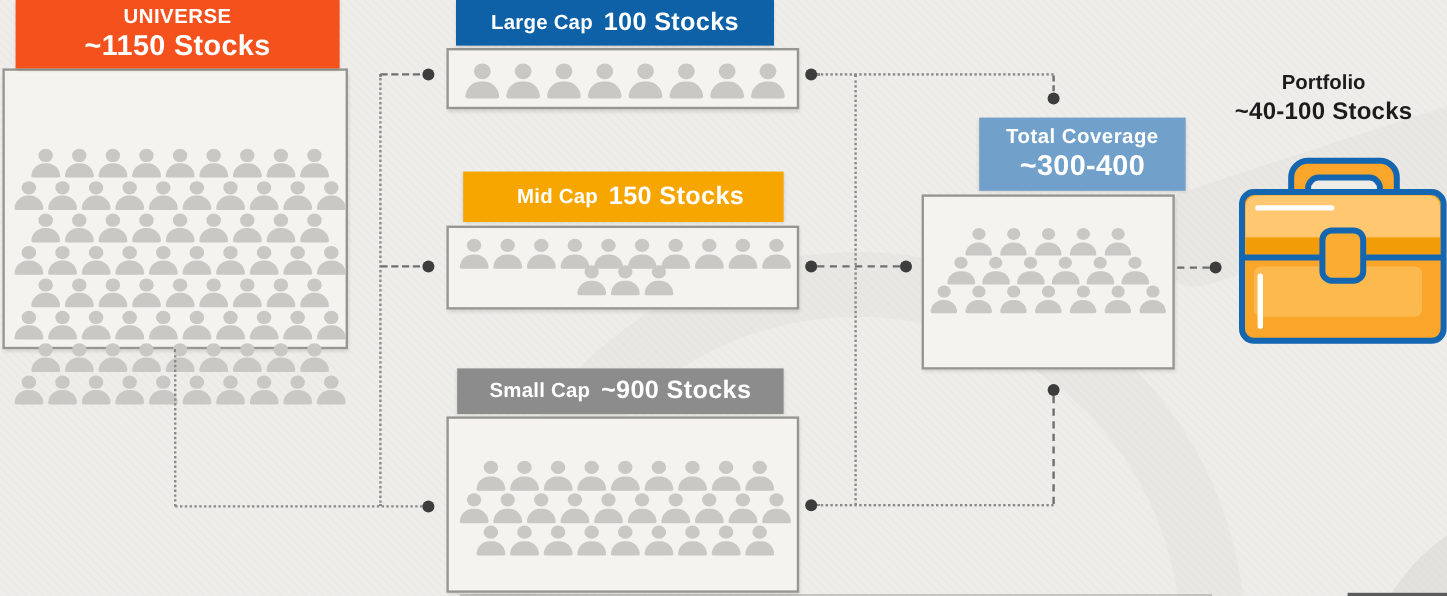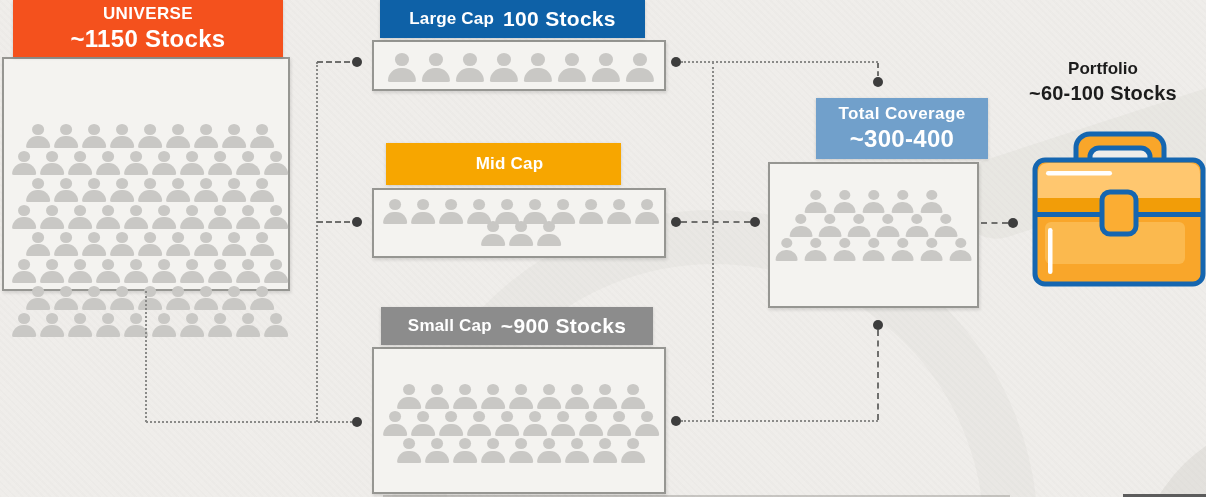--- a/index.html
+++ b/index.html
@@ -209,22 +209,23 @@
           <span class="person"></span>
           <span class="person"></span>
         </div>
         <div class="prow">
           <span class="person"></span>
           <span class="person"></span>
           <span class="person"></span>
         </div>
       </div>
   </div>
-  <div class="hdr" style="left: 386px; top: 143px; width: 235px; height: 42px; background-color: rgb(247, 166, 0); padding-left: 12px;">
+  <div class="hdr" style="left: 386px; top: 143px; width: 267px; height: 42px; background-color: rgb(247, 166, 0); padding-left: 12px;">
     <span class="lbl">Mid Cap</span>
+    <span class="val">150 Stocks</span>
   </div>
 
   <div class="box" style="left:372px;top:347px;width:294px;height:147px;">
     <div class="people sc-people" style="left: 4px; top: 35px; --pc: #C9C8C5;">
         <div class="prow">
           <span class="person"></span>
           <span class="person"></span>
           <span class="person"></span>
           <span class="person"></span>
           <span class="person"></span>
@@ -291,21 +292,21 @@
         </div>
       </div>
   </div>
   <div class="hdr hdr-col" style="left: 792px; top: 98px; width: 172px; height: 61px; background-color: rgb(113, 160, 203); margin-left: 24px;">
     <span class="t1" style="font-weight:700;">Total Coverage</span>
     <span class="t2">~300-400</span>
   </div>
 
   <div class="portfolio-label">
     <div class="t1">Portfolio</div>
-    <div class="t2">~60-100 Stocks</div>
+    <div class="t2">~40-100 Stocks</div>
   </div>
   <svg class="briefcase" viewBox="0 0 174 158">
     <rect x="44" y="4" width="88" height="56" rx="14" fill="#F9A62A" stroke="#1566B0" stroke-width="5"></rect>
     <rect x="58" y="18" width="60" height="44" rx="9" fill="#EFEDEA" stroke="#1566B0" stroke-width="5"></rect>
     <rect x="3" y="30" width="168" height="124" rx="10" fill="#F9A62A" stroke="#1566B0" stroke-width="5"></rect>
     <path d="M6 68 V44 Q6 33 17 33 H157 Q168 33 168 44 V68 Z" fill="#FFC76F"></path>
     <rect x="6" y="68" width="162" height="14" fill="#F29D08"></rect>
     <line x1="4" y1="84.5" x2="170" y2="84.5" stroke="#1566B0" stroke-width="5"></line>
     <rect x="13" y="92" width="140" height="42" rx="6" fill="#FBB94E"></rect>
     <rect x="14" y="41" width="66" height="4.5" rx="2.2" fill="#ffffff"></rect>

